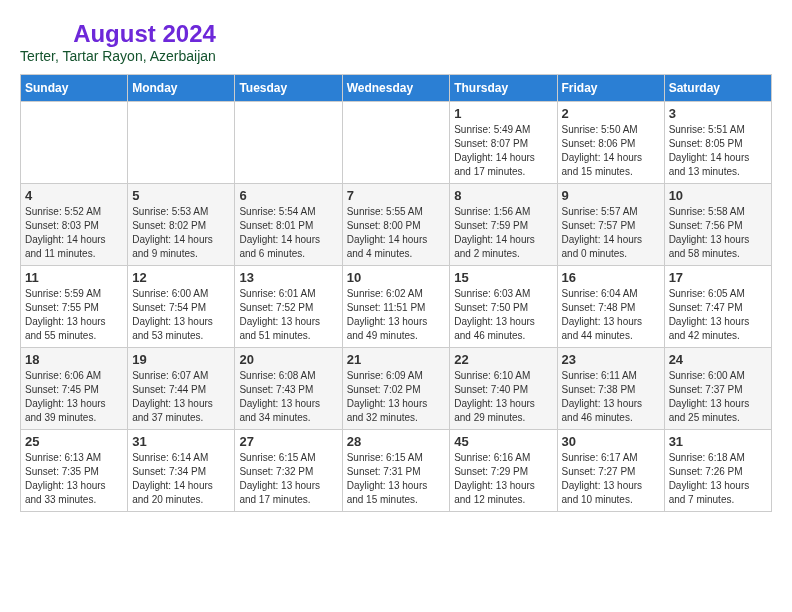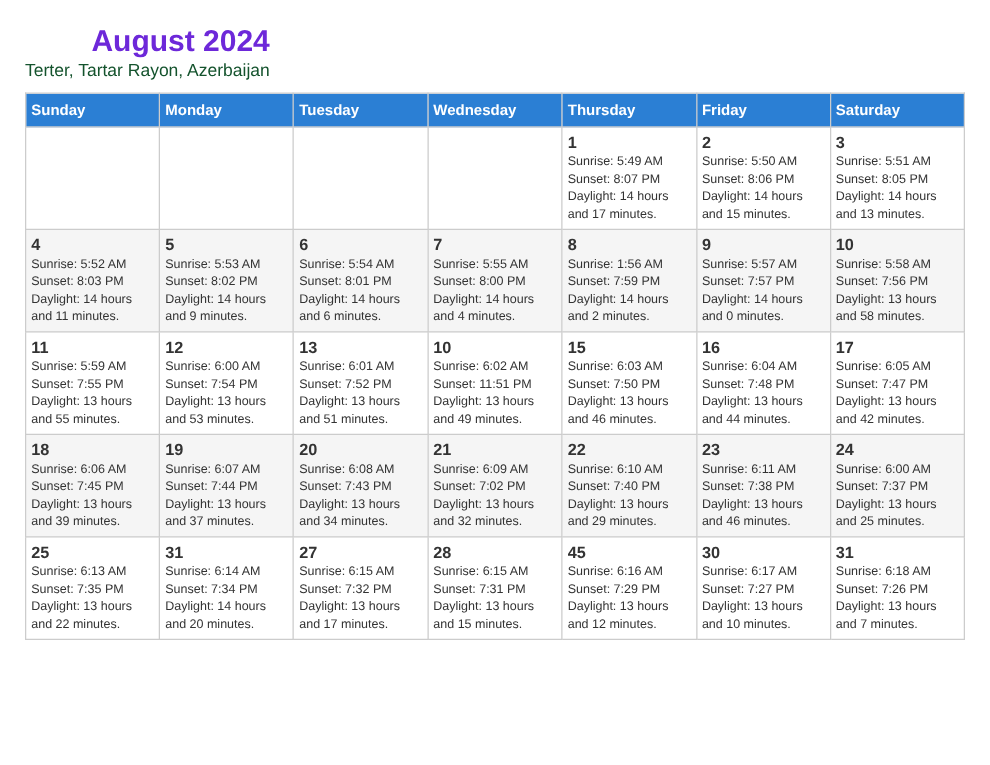--- a/index.html
+++ b/index.html
@@ -211,21 +211,21 @@
           <div class="day-info"><span>Sunrise: 6:11 AM</span><br><span>Sunset: 7:38 PM</span><br><span>Daylight: 13 hours and 46 minutes.</span><br></div>
         </td>
         <td>
           <span class="day-number">24</span>
           <div class="day-info"><span>Sunrise: 6:00 AM</span><br><span>Sunset: 7:37 PM</span><br><span>Daylight: 13 hours and 25 minutes.</span><br></div>
         </td>
       </tr>
       <tr>
         <td>
           <span class="day-number">25</span>
-          <div class="day-info"><span>Sunrise: 6:13 AM</span><br><span>Sunset: 7:35 PM</span><br><span>Daylight: 13 hours and 22 minutes.</span><br></div>
+          <div class="day-info"><span>Sunrise: 6:13 AM</span><br><span>Sunset: 7:35 PM</span><br><span>Daylight: 13 hours and 33 minutes.</span><br></div>
         </td>
         <td>
           <span class="day-number">31</span>
           <div class="day-info"><span>Sunrise: 6:14 AM</span><br><span>Sunset: 7:34 PM</span><br><span>Daylight: 14 hours and 20 minutes.</span><br></div>
         </td>
         <td>
           <span class="day-number">27</span>
           <div class="day-info"><span>Sunrise: 6:15 AM</span><br><span>Sunset: 7:32 PM</span><br><span>Daylight: 13 hours and 17 minutes.</span><br></div>
         </td>
         <td>

